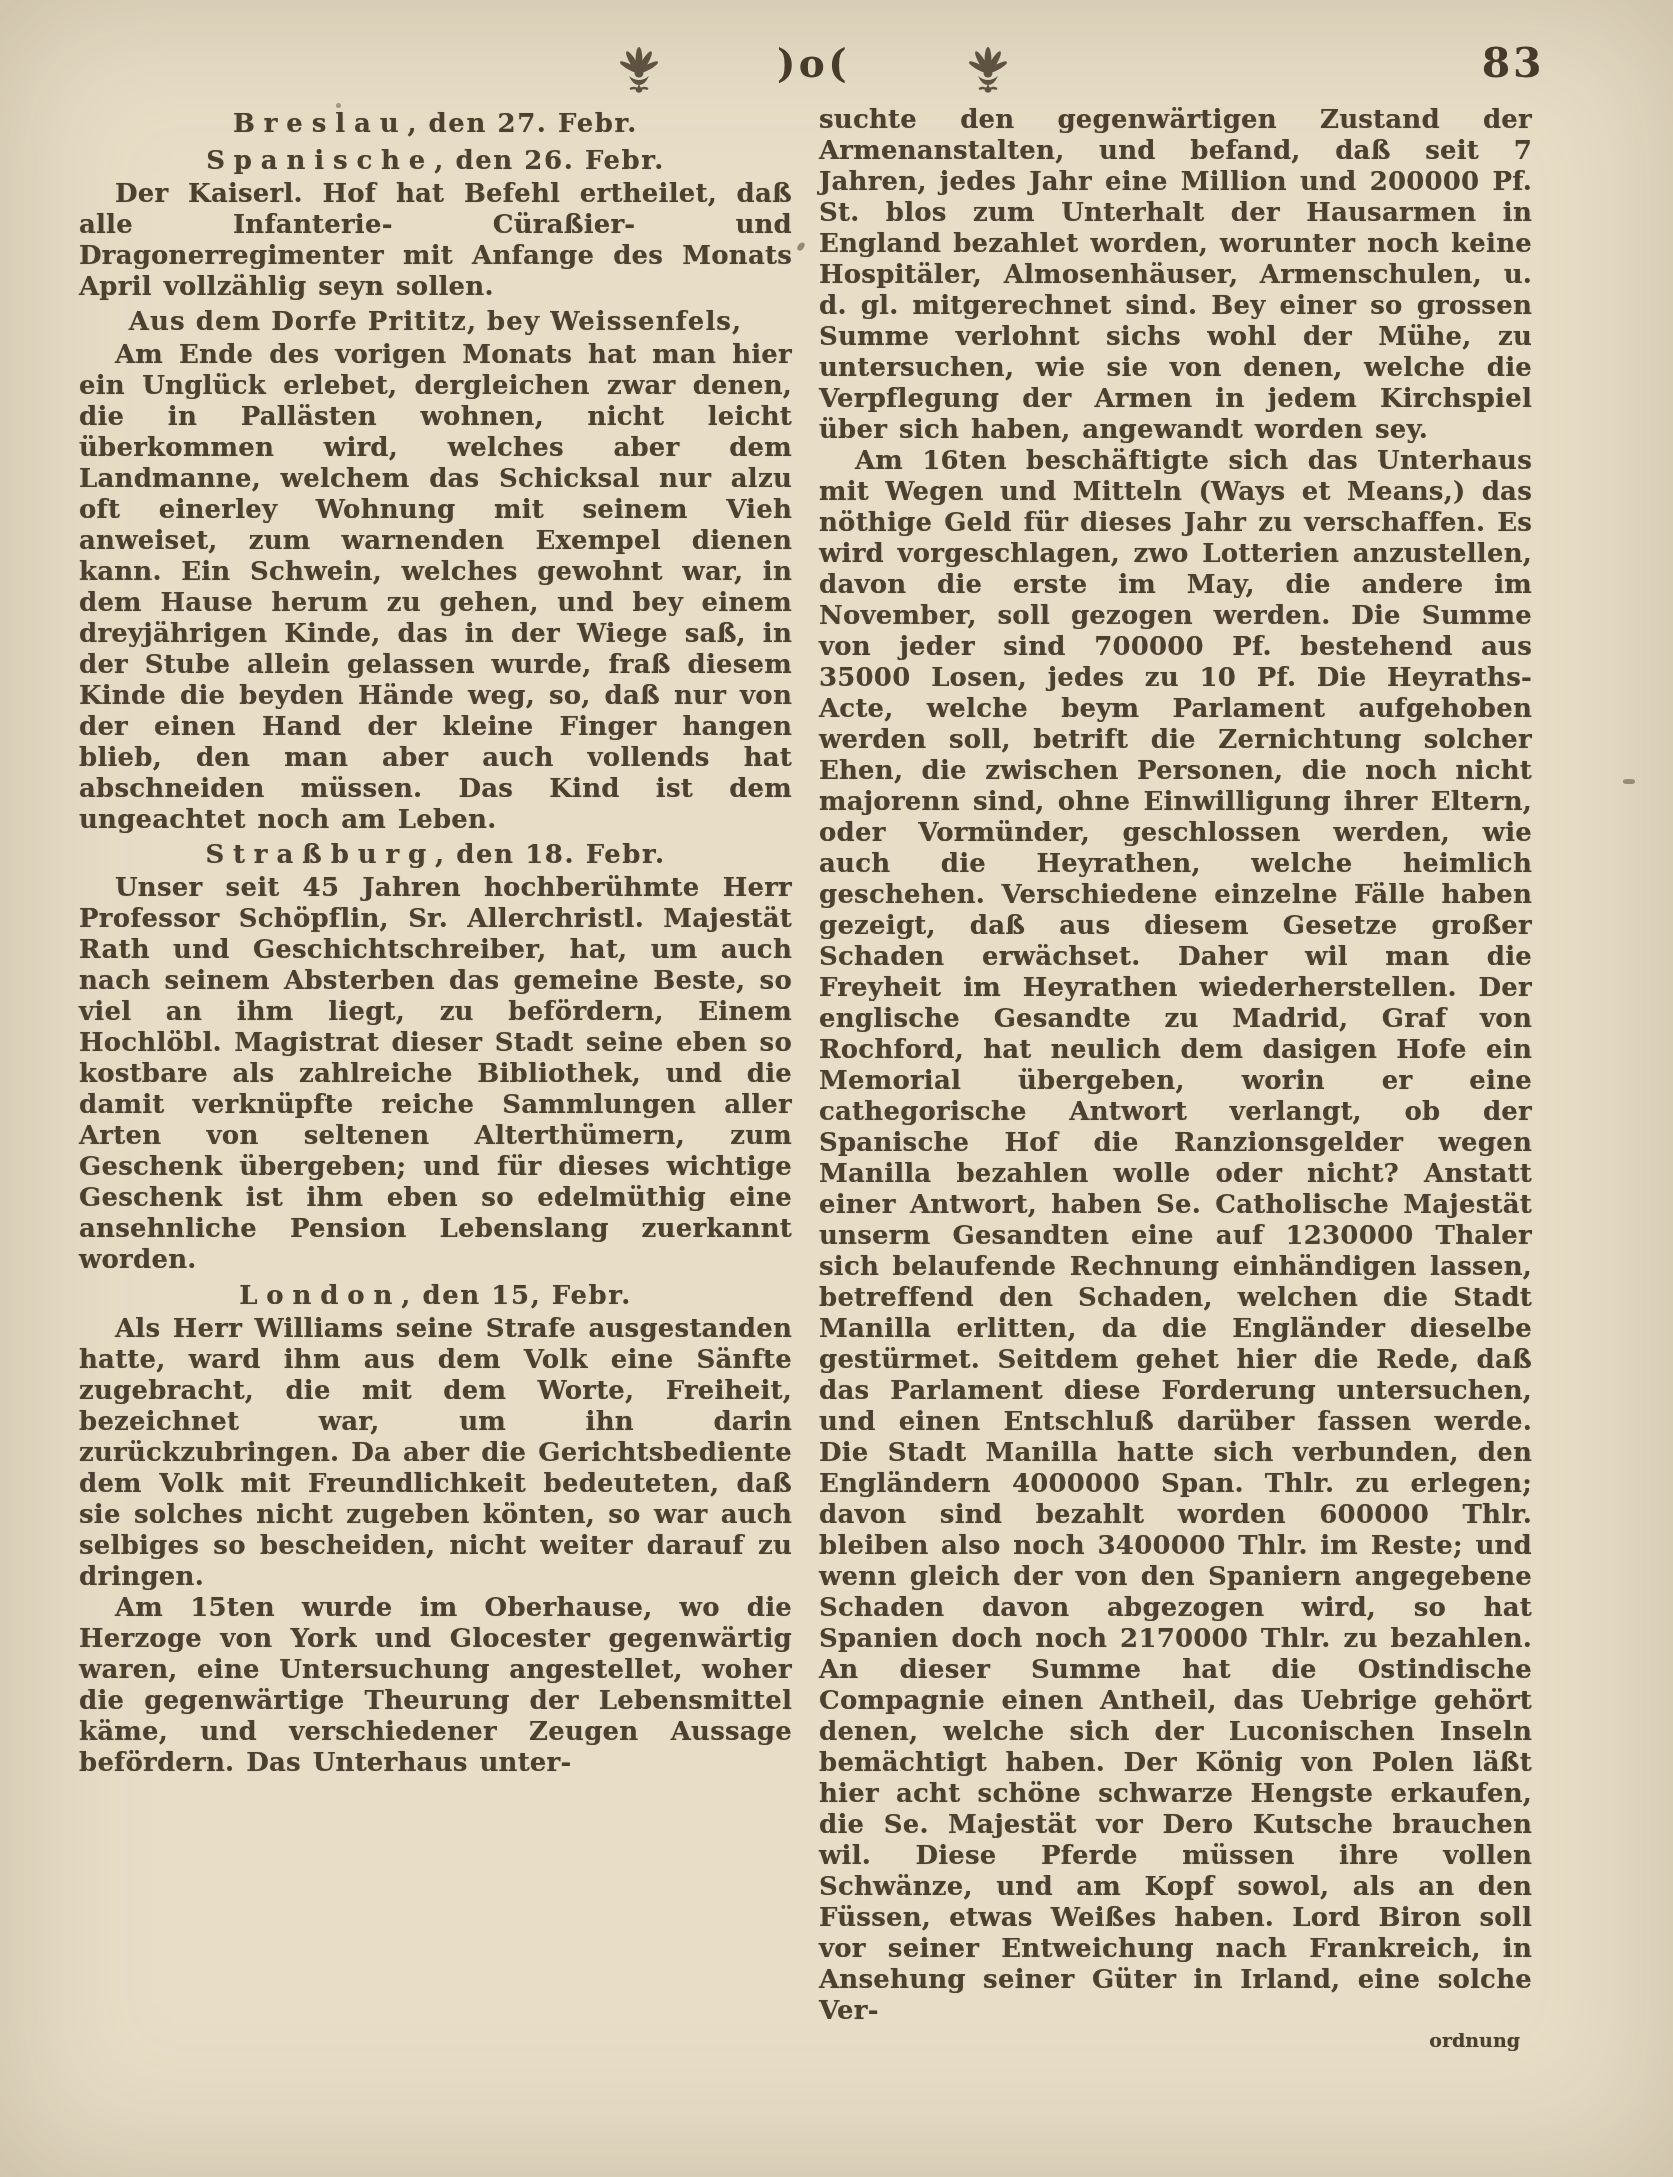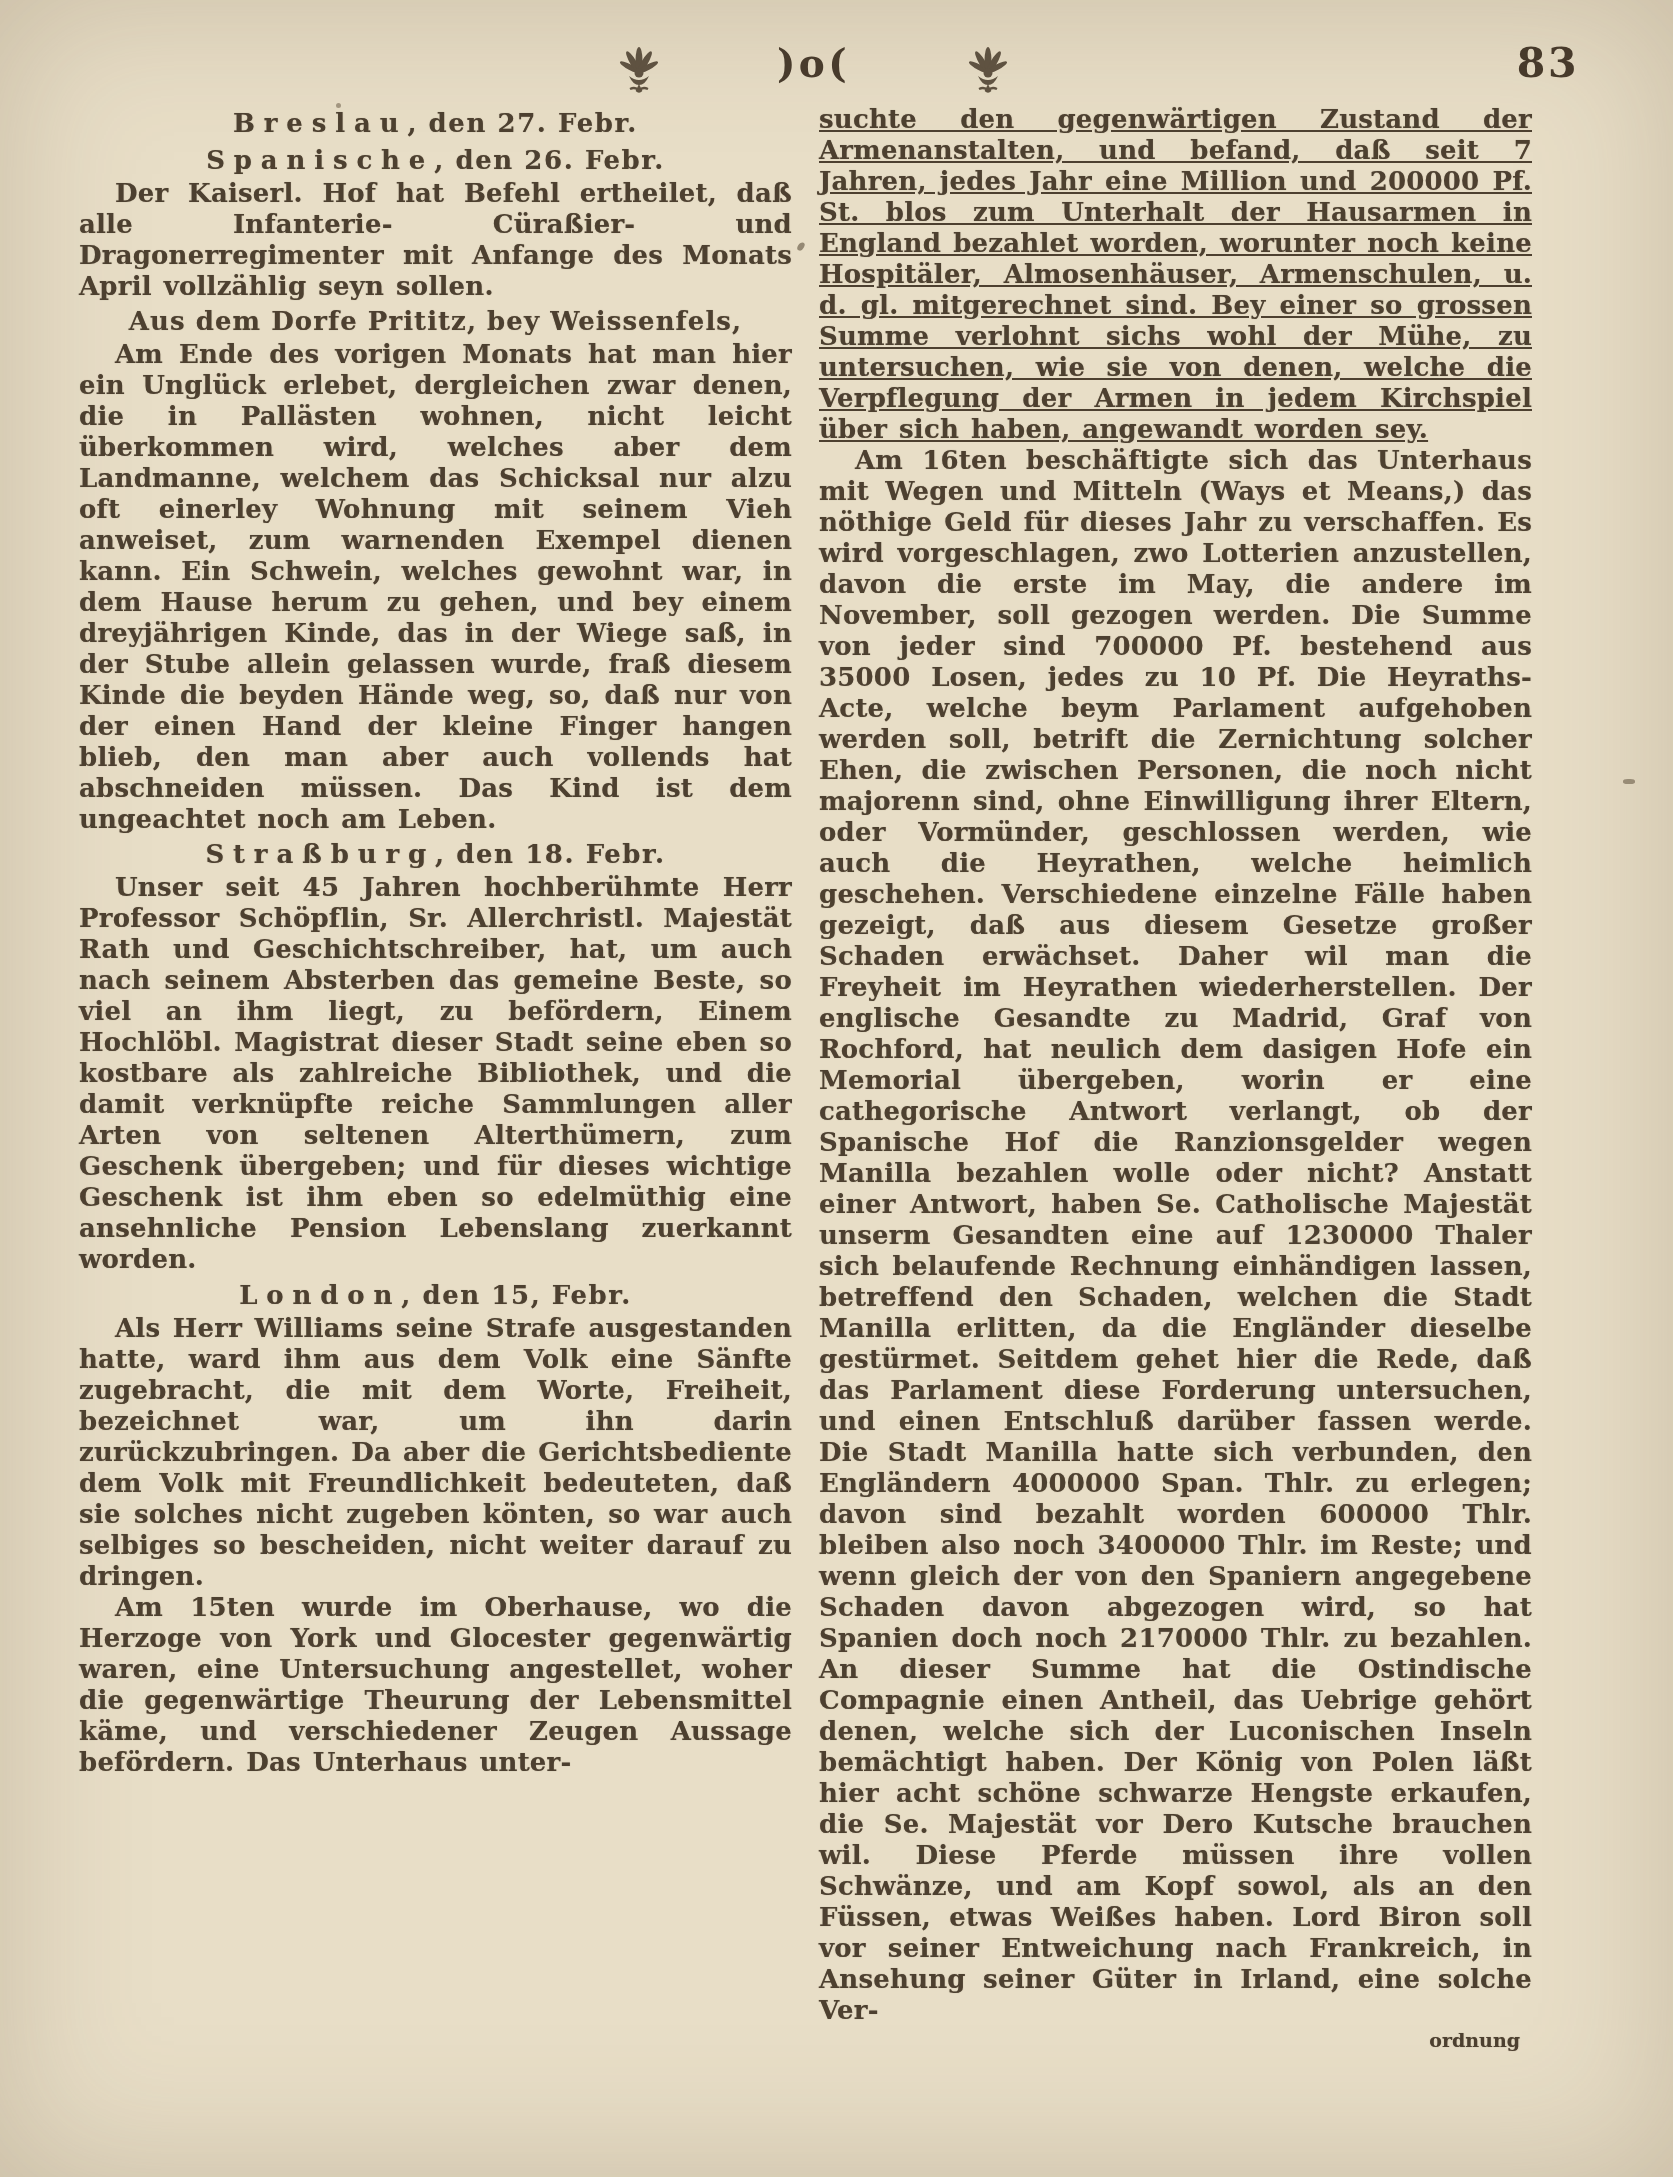--- a/index.html
+++ b/index.html
@@ -21,36 +21,36 @@
   .header-ornaments{
     position:absolute;left:615px;top:34px;width:397px;height:72px;
     display:flex;align-items:center;justify-content:space-between;
   }
   .fleuron{opacity:.88;}
   .divider-mark{
     font-size:39px;font-weight:bold;letter-spacing:3.4px;
     transform:translateY(-6.8px);color:#483b2c;
   }
   .page-number{
-    position:absolute;left:1501px;top:39px;width:94px;
+    position:absolute;left:1466px;top:39px;width:94px;
     font-size:41px;font-weight:bold;letter-spacing:2.6px;text-align:center;
     color:#473a2b;
   }
   .columns{
     position:absolute;left:79px;top:104px;width:1454px;
     display:flex;gap:27px;
   }
   .col{width:713px;}
   .body-text{
     font-size:26px;line-height:31px;font-weight:bold;
     text-align:justify;text-indent:36px;margin:0;
     word-spacing:2.6px;letter-spacing:0.2px;
     text-shadow:0 0 0.9px rgba(71,58,43,.45);
   }
-  .body-text.no-indent{text-indent:0;text-decoration:underline;}
+  .body-text.no-indent{text-indent:0;}
   .dateline{
     font-size:26px;line-height:33px;font-weight:bold;
     text-align:center;margin:3.4px 0 0.9px;
     text-shadow:0 0 0.9px rgba(71,58,43,.45);
   }
   .dateline .place{letter-spacing:.34em;}
   .dateline .date{letter-spacing:.06em;}
   .dateline.two-line .place{letter-spacing:.04em;display:block;}
   .dateline.two-line .date{display:block;}
   .catchword{

